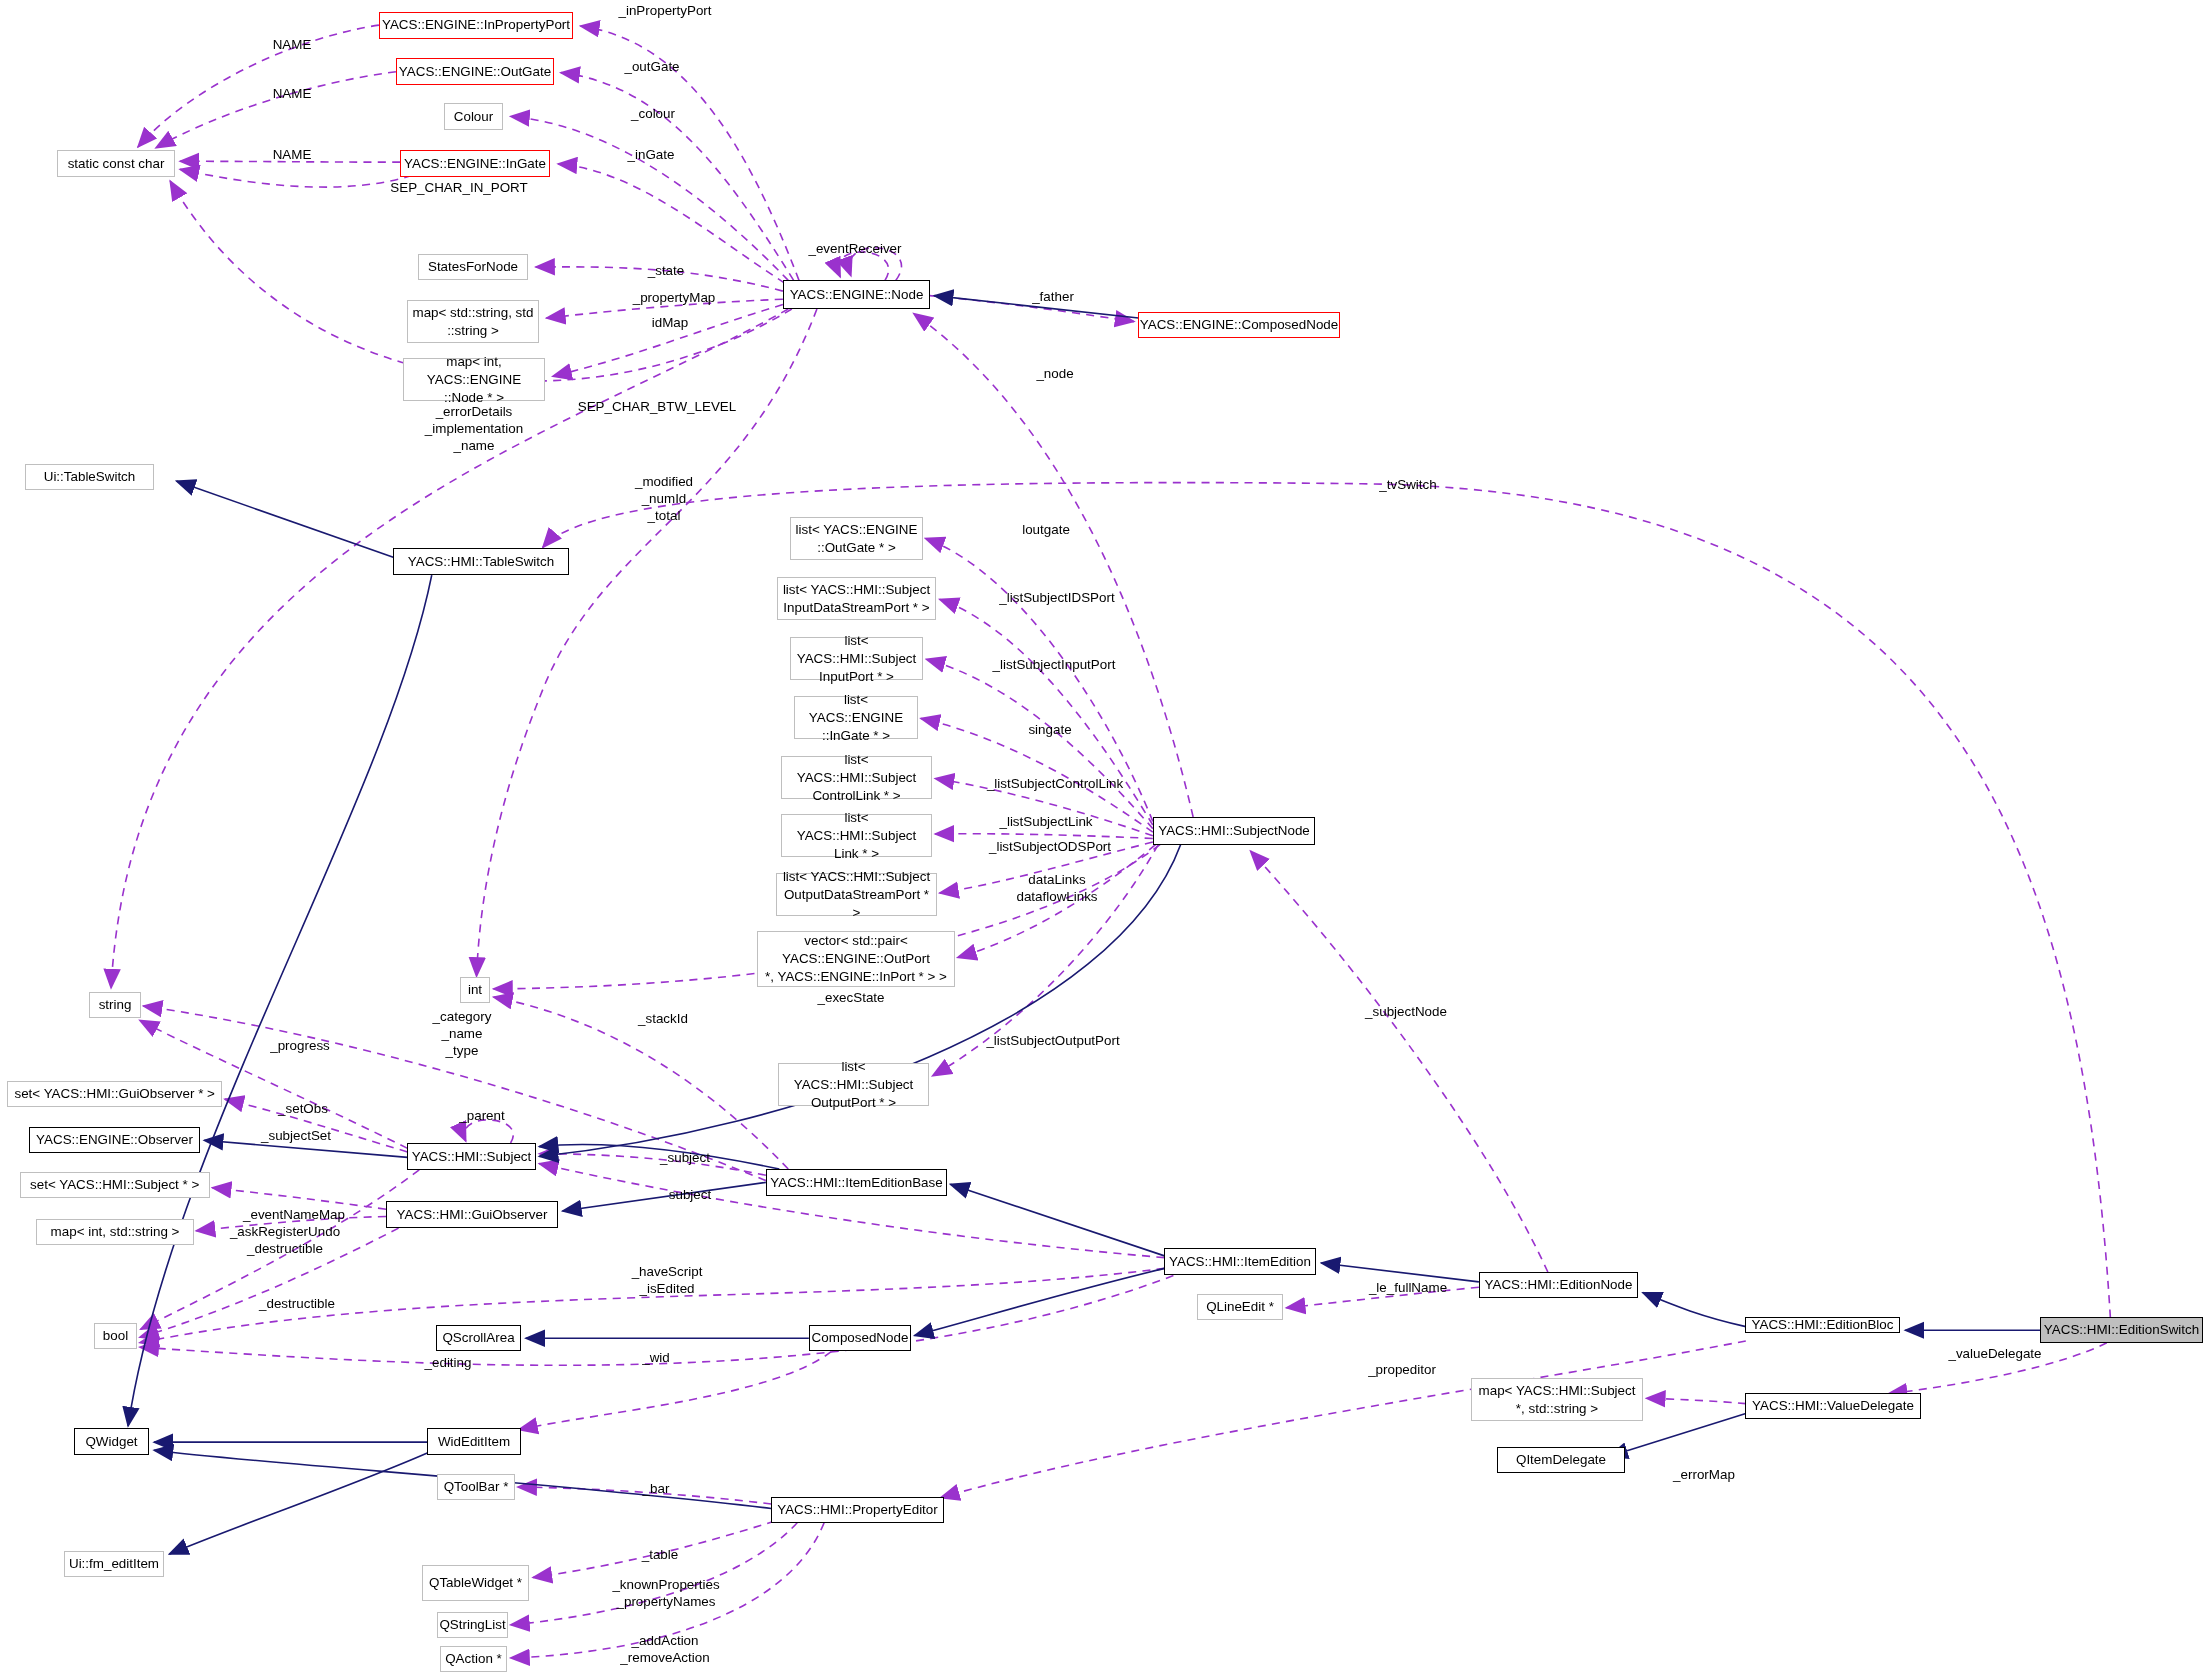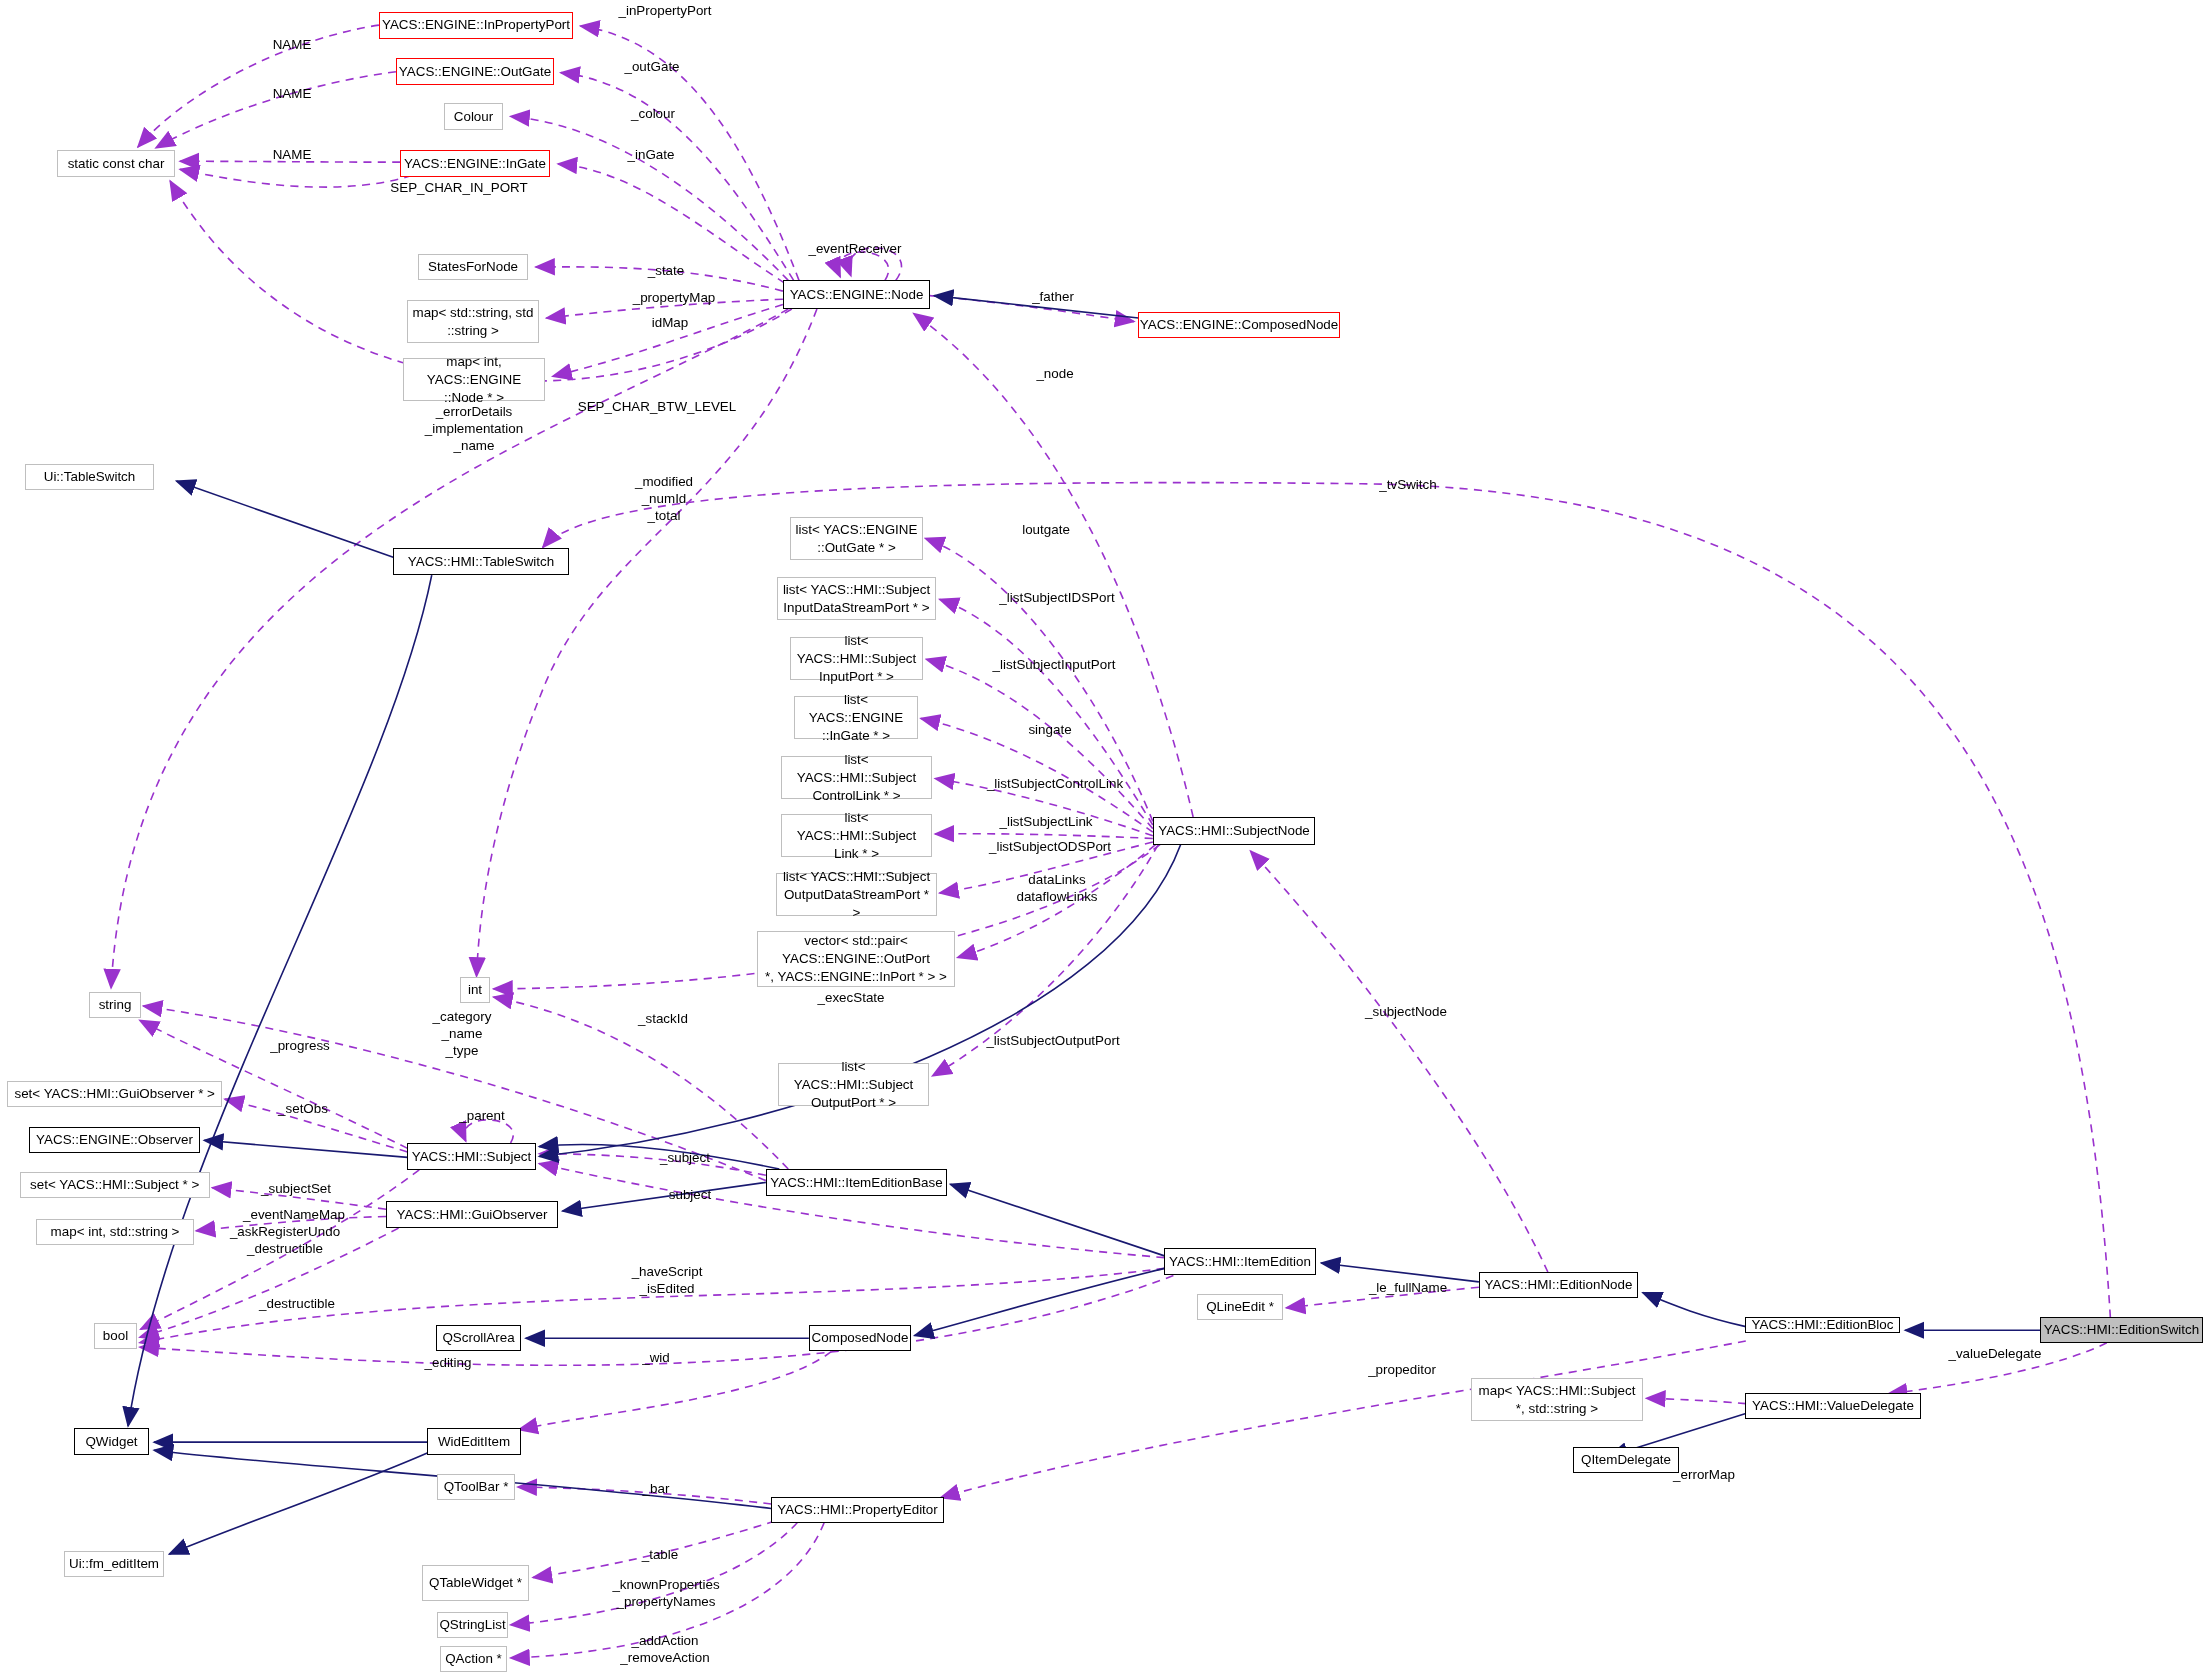--- a/index.html
+++ b/index.html
@@ -151,21 +151,21 @@
 <div class="box" style="left:1197px;top:1294px;width:86px;height:26px">QLineEdit *</div>
 <div class="box cls" style="left:1479px;top:1272px;width:159px;height:26px">YACS::HMI::EditionNode</div>
 <div class="box" style="left:94px;top:1323px;width:43px;height:26px">bool</div>
 <div class="box cls" style="left:436px;top:1325px;width:85px;height:26px">QScrollArea</div>
 <div class="box cls" style="left:809px;top:1325px;width:102px;height:26px">ComposedNode</div>
 <div class="box cls" style="left:1745px;top:1317px;width:155px;height:16px">YACS::HMI::EditionBloc</div>
 <div class="box cur" style="left:2040px;top:1317px;width:163px;height:26px">YACS::HMI::EditionSwitch</div>
 <div class="box" style="left:1471px;top:1378px;width:172px;height:43px">map&lt; YACS::HMI::Subject
 *, std::string &gt;</div>
 <div class="box cls" style="left:1745px;top:1393px;width:176px;height:26px">YACS::HMI::ValueDelegate</div>
-<div class="box cls" style="left:1573px;top:1447px;width:106px;height:26px">QItemDelegate</div>
+<div class="box cls" style="left:1497px;top:1447px;width:128px;height:26px">QItemDelegate</div>
 <div class="box cls" style="left:74px;top:1428px;width:75px;height:27px">QWidget</div>
 <div class="box cls" style="left:427px;top:1428px;width:94px;height:27px">WidEditItem</div>
 <div class="box" style="left:437px;top:1474px;width:78px;height:26px">QToolBar *</div>
 <div class="box cls" style="left:771px;top:1497px;width:173px;height:26px">YACS::HMI::PropertyEditor</div>
 <div class="box" style="left:64px;top:1551px;width:100px;height:26px">Ui::fm_editItem</div>
 <div class="box" style="left:422px;top:1565px;width:107px;height:36px">QTableWidget *</div>
 <div class="box" style="left:437px;top:1612px;width:71px;height:26px">QStringList</div>
 <div class="box" style="left:440px;top:1646px;width:67px;height:26px">QAction *</div>
 
 <div class="elabel" style="left:665px;top:1.8px">_inPropertyPort</div>
@@ -204,21 +204,21 @@
 <div class="elabel" style="left:1406px;top:1003px">_subjectNode</div>
 <div class="elabel" style="left:663px;top:1010px">_stackId</div>
 <div class="elabel" style="left:462px;top:1008px">_category
 _name
 _type</div>
 <div class="elabel" style="left:300px;top:1037px">_progress</div>
 <div class="elabel" style="left:303px;top:1100px">_setObs</div>
 <div class="elabel" style="left:482px;top:1107px">_parent</div>
 <div class="elabel" style="left:685px;top:1149px">_subject</div>
 <div class="elabel" style="left:690px;top:1186px">subject</div>
-<div class="elabel" style="left:296px;top:1180px">_subjectSet</div>
+<div class="elabel" style="left:296px;top:1127px">_subjectSet</div>
 <div class="elabel" style="left:294px;top:1206px">_eventNameMap</div>
 <div class="elabel" style="left:285px;top:1223px">_askRegisterUndo
 _destructible</div>
 <div class="elabel" style="left:297px;top:1295px">_destructible</div>
 <div class="elabel" style="left:667px;top:1263px">_haveScript
 _isEdited</div>
 <div class="elabel" style="left:448px;top:1354px">_editing</div>
 <div class="elabel" style="left:656px;top:1349px">_wid</div>
 <div class="elabel" style="left:1408px;top:1279px">_le_fullName</div>
 <div class="elabel" style="left:1995px;top:1345px">_valueDelegate</div>

